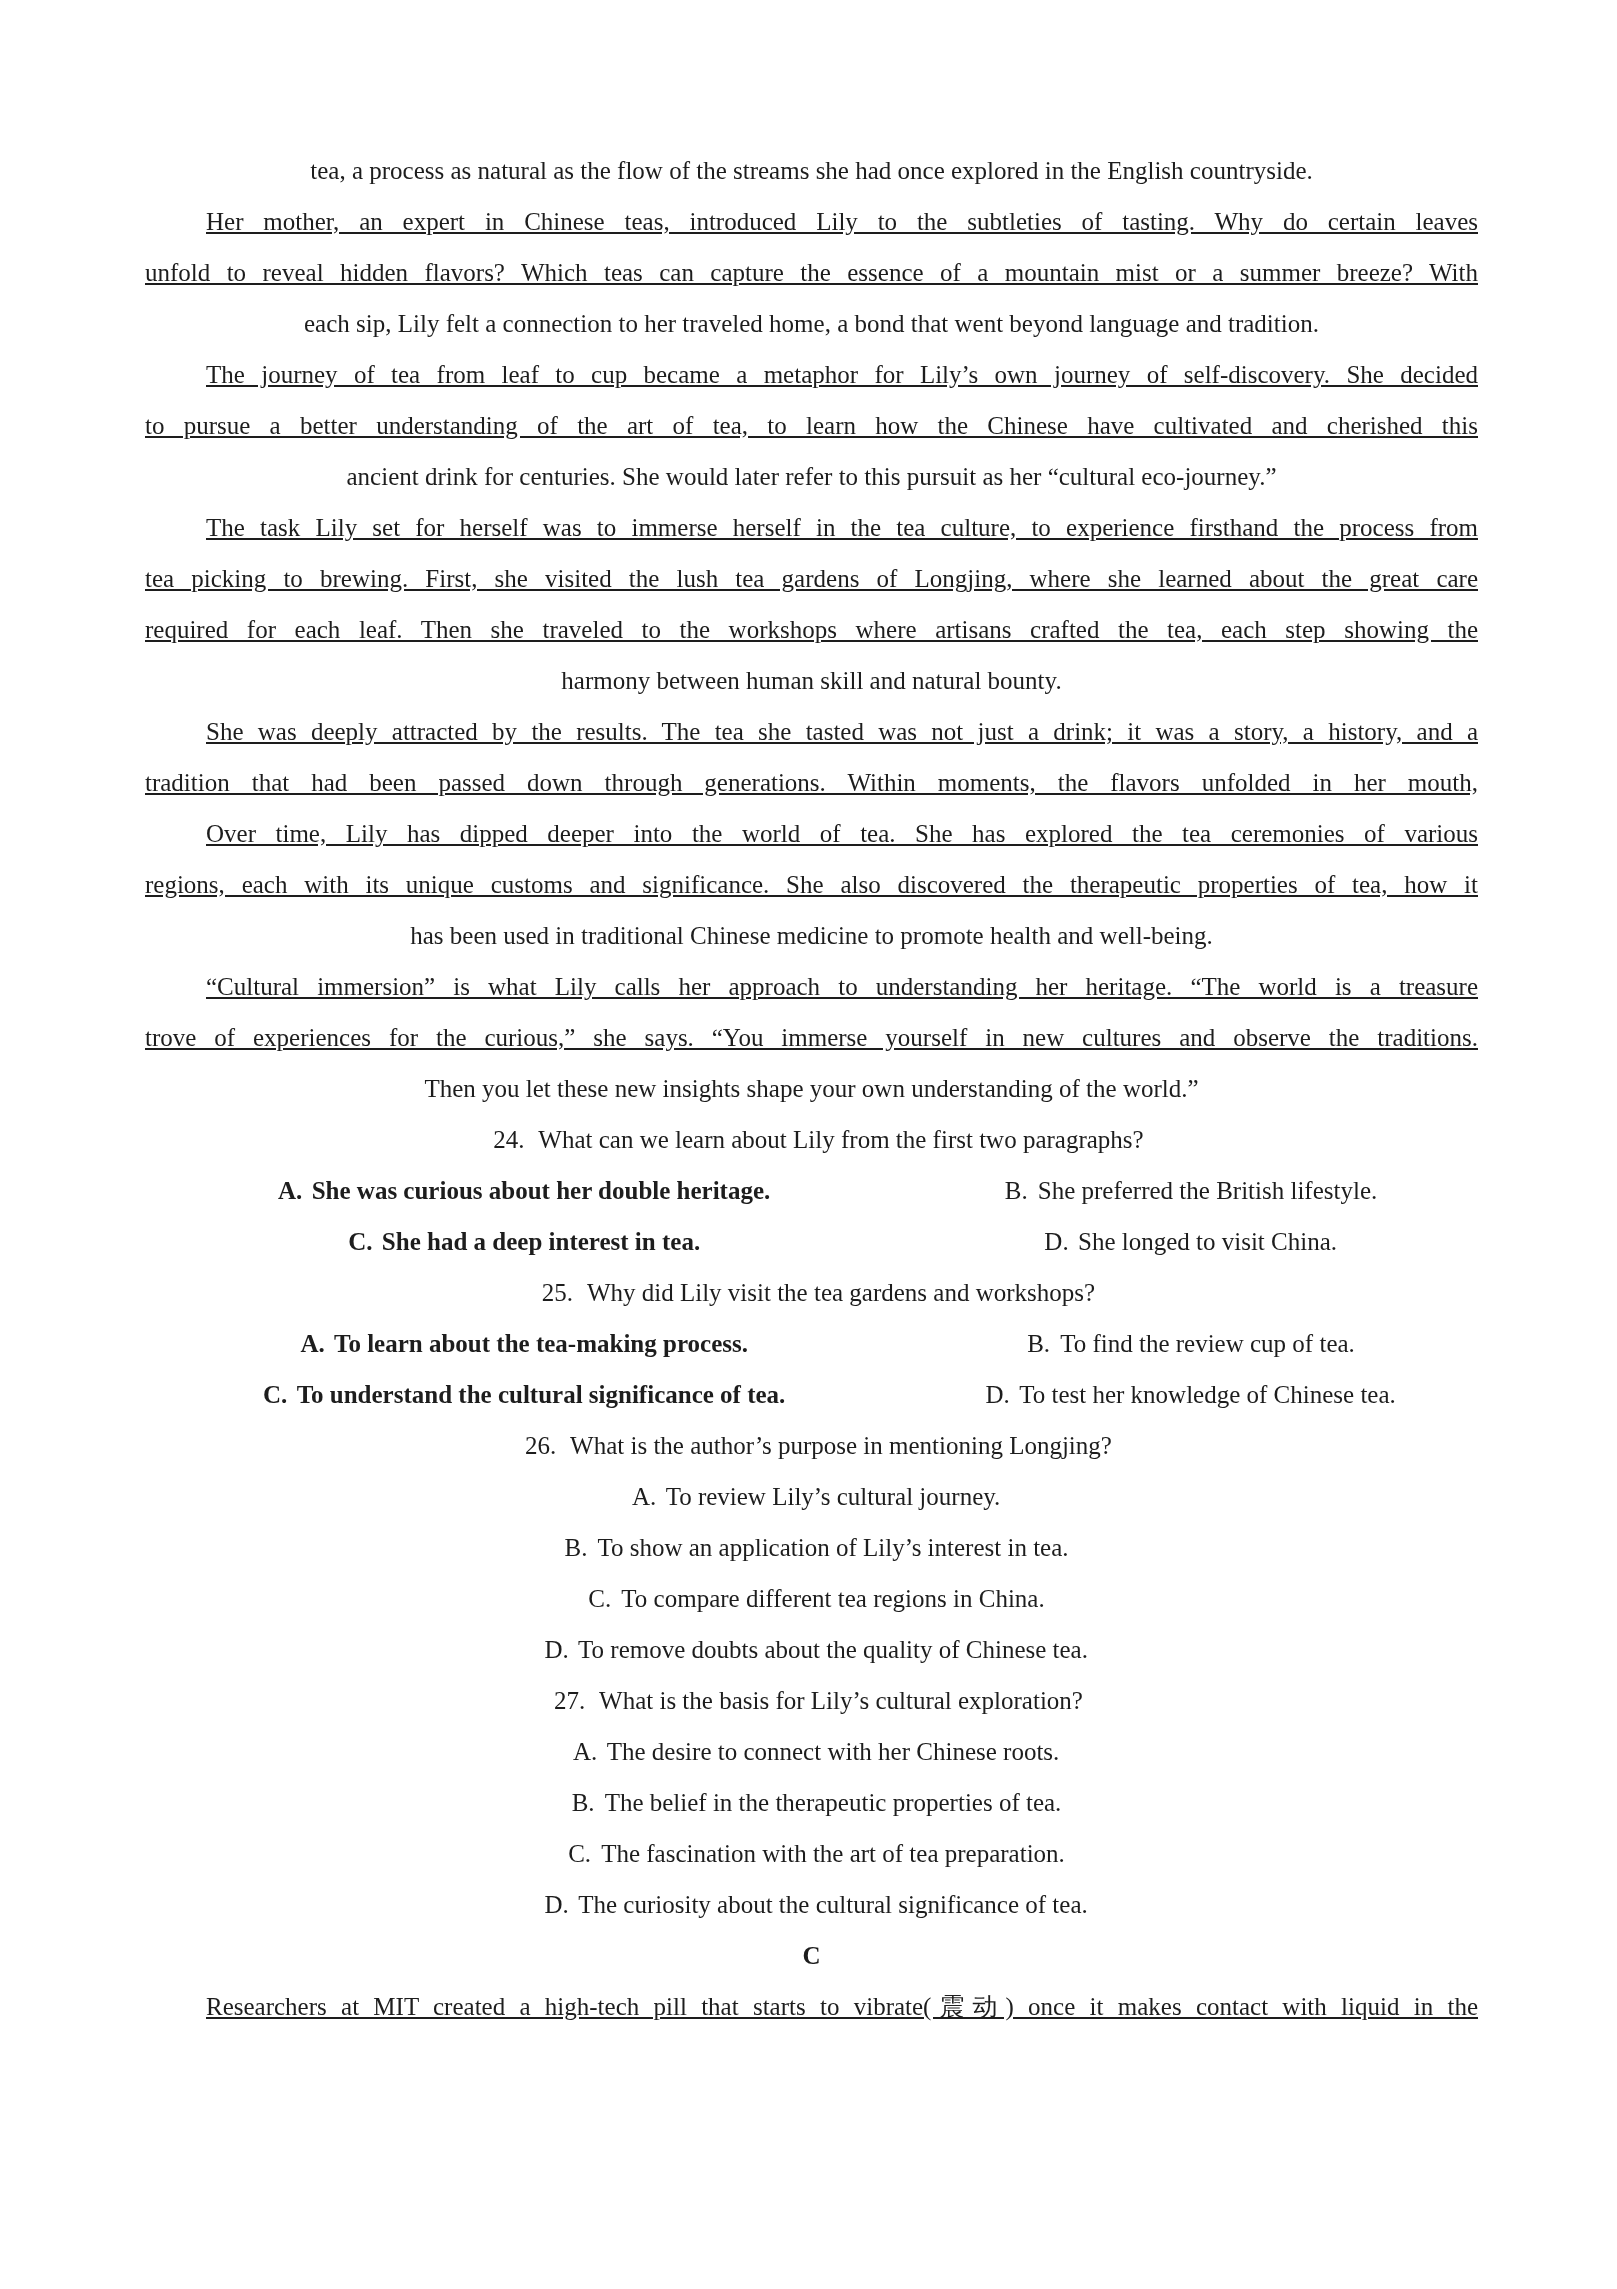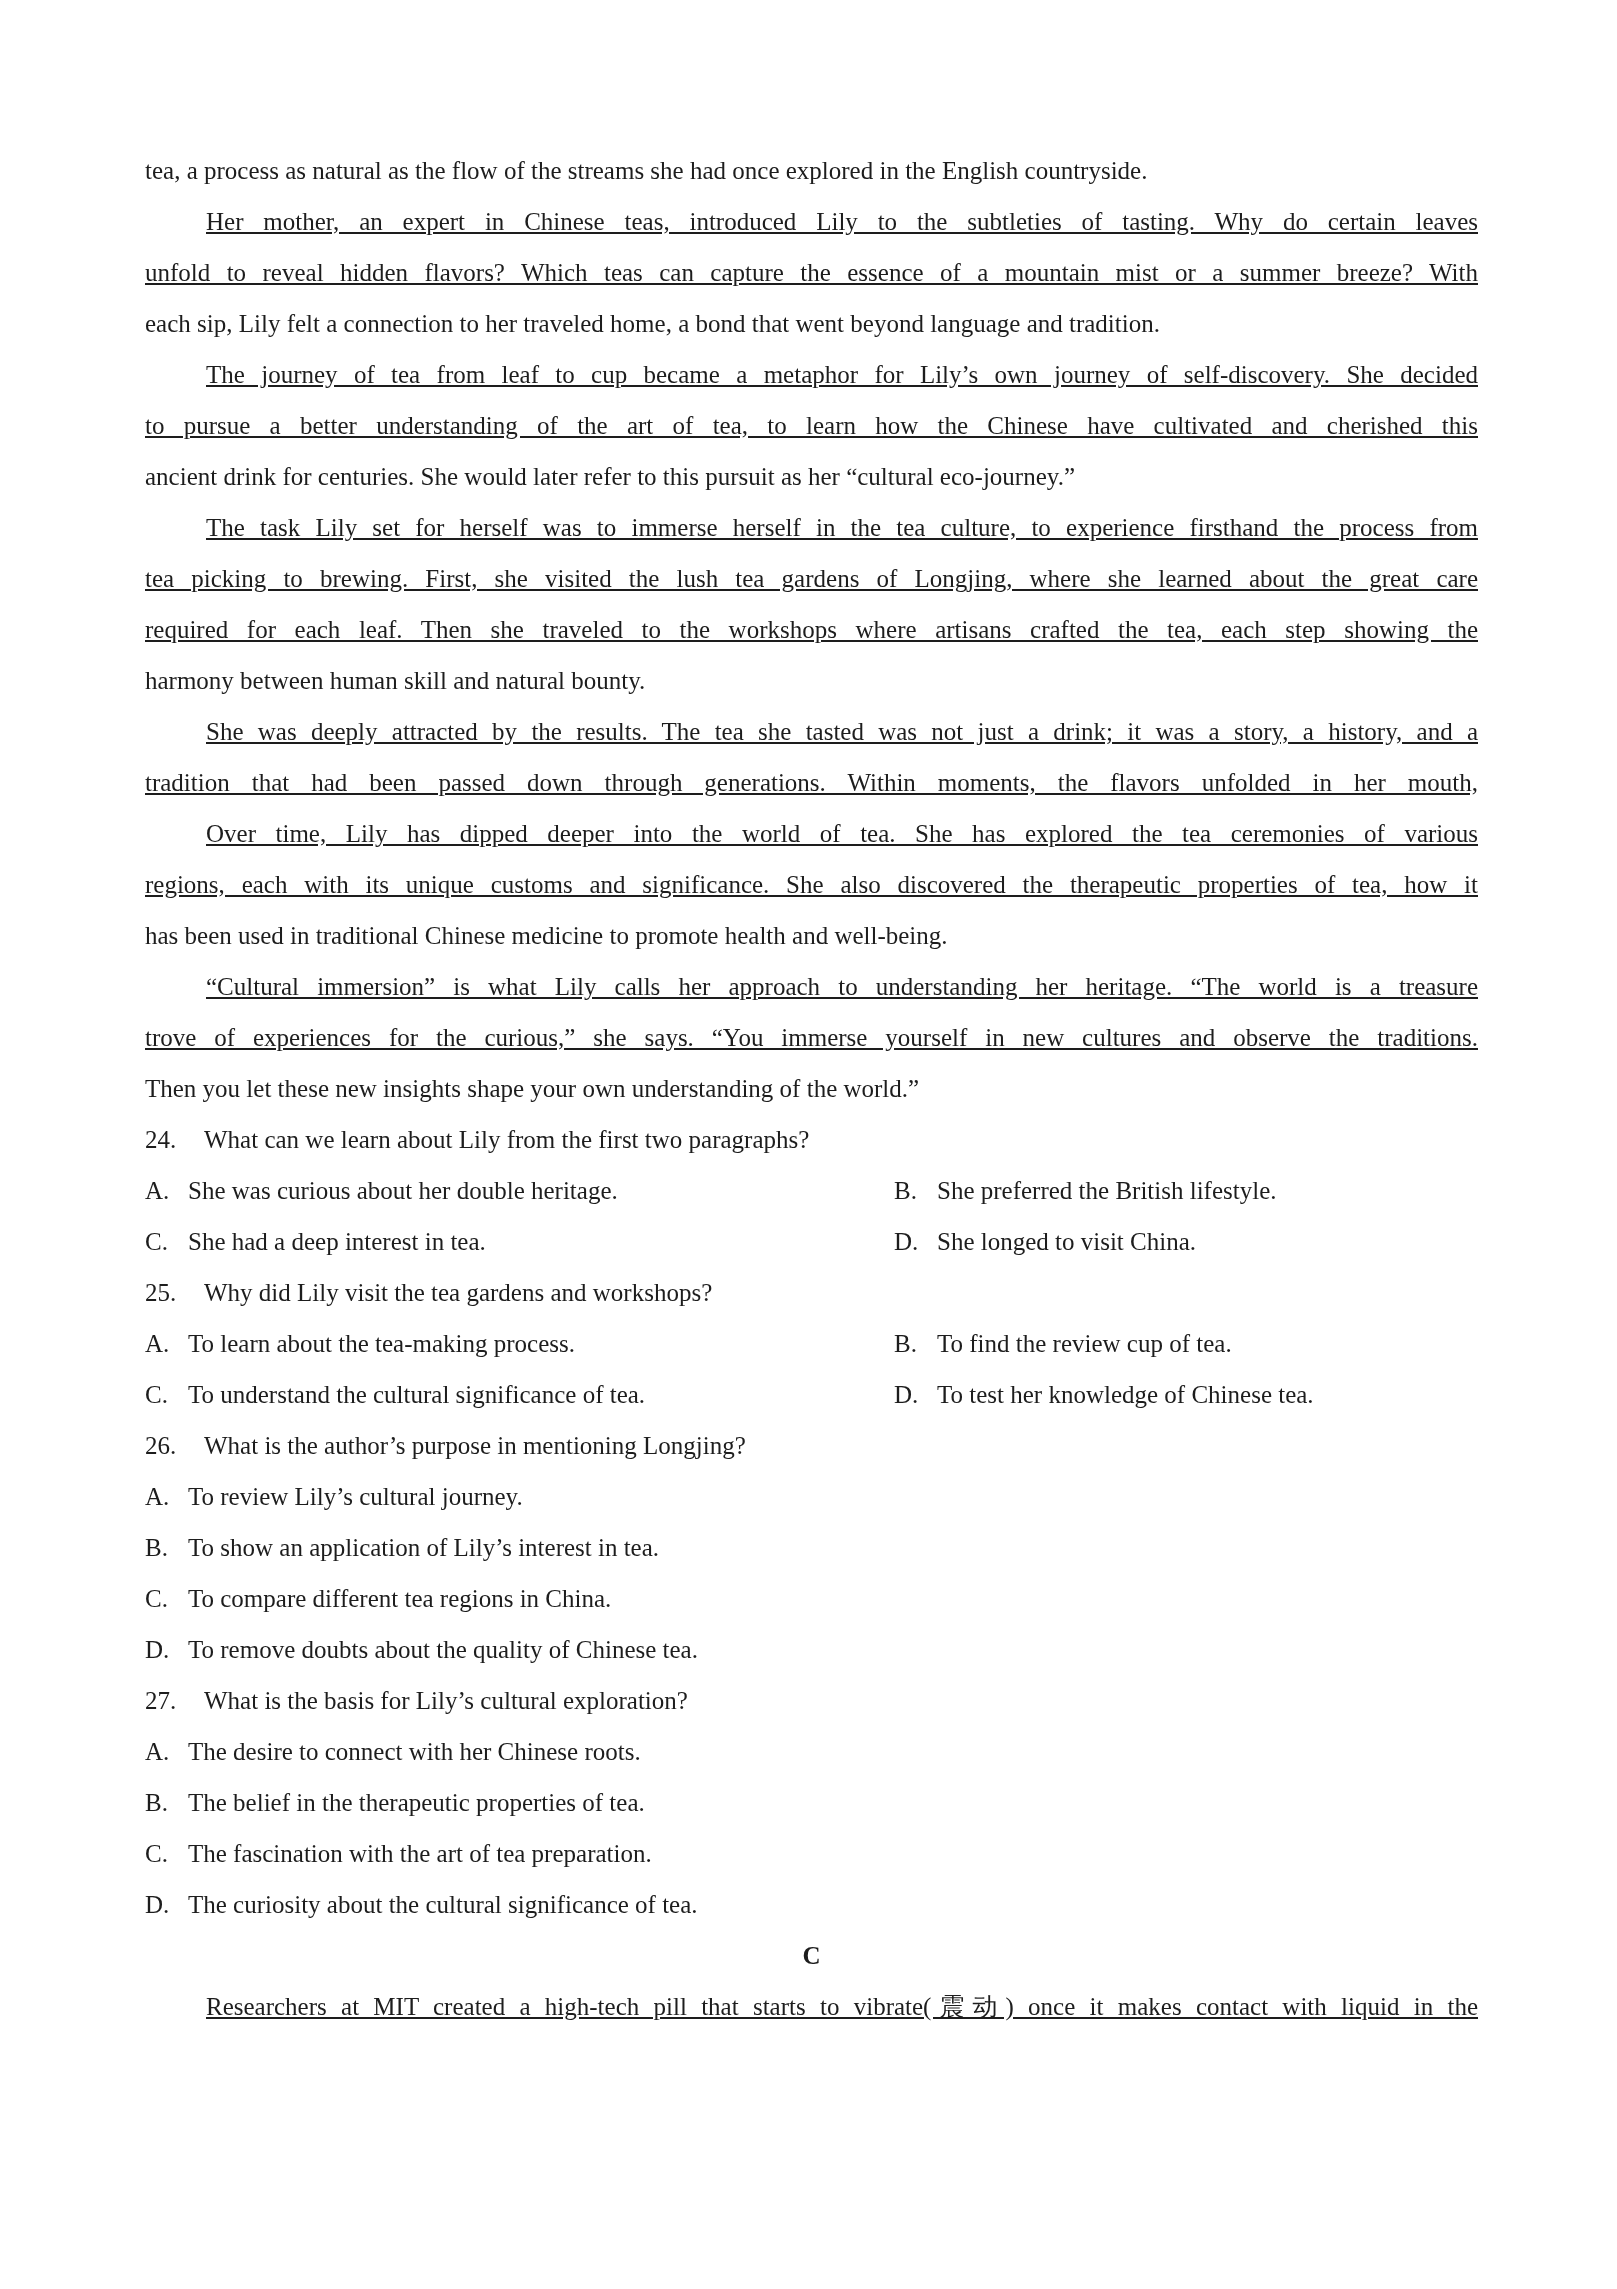--- a/index.html
+++ b/index.html
@@ -14,27 +14,27 @@
     overflow: hidden;
   }
   .content {
     position: absolute;
     left: 145px;
     top: 145px;
     width: 1333px;
     font-size: 25px;
     line-height: 51px;
   }
-  .line { height: 51px; white-space: normal; }
+  .line { height: 51px; white-space: normal; text-align: center; }
   .ind { text-indent: 61px; }
   .j { text-align: justify; text-align-last: justify; text-decoration: underline; }
   .qnum { display: inline-block; width: 59px; }
   .olabel { display: inline-block; width: 43px; }
   .optrow { display: flex; }
-  .optcell-left { flex: 0 0 749px; }
+  .optcell-left { flex: 0 0 749px; font-weight: bold; }
   .optcell-right { flex: 1 1 auto; }
   .header-c { text-align: center; font-weight: bold; }
 </style>
 </head>
 <body>
 
 <div class="page">
   <div class="content">
 
     <div class="line">tea, a process as natural as the flow of the streams she had once explored in the English countryside.</div>

